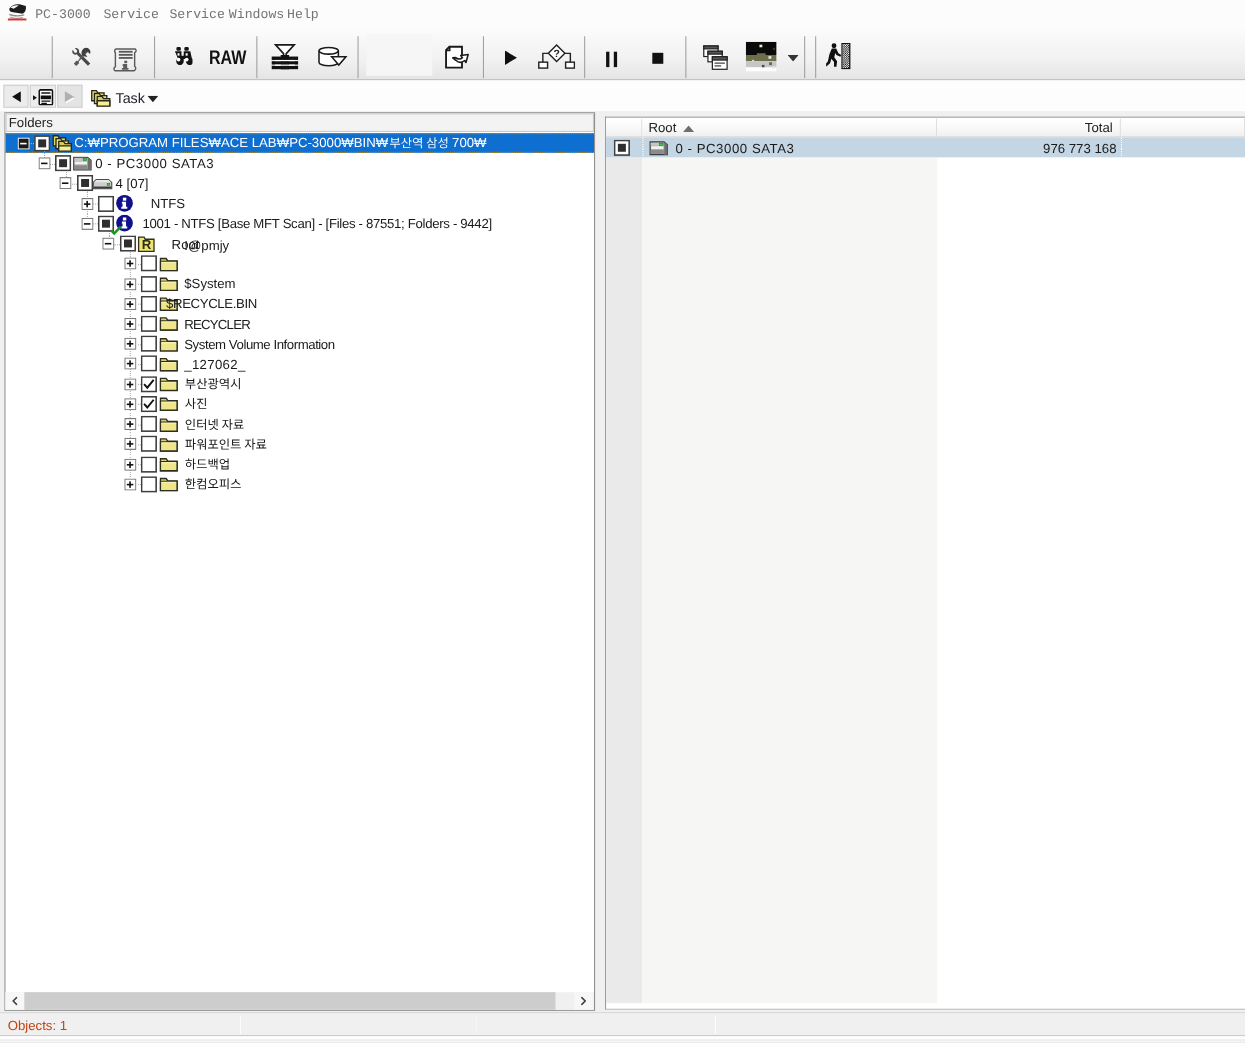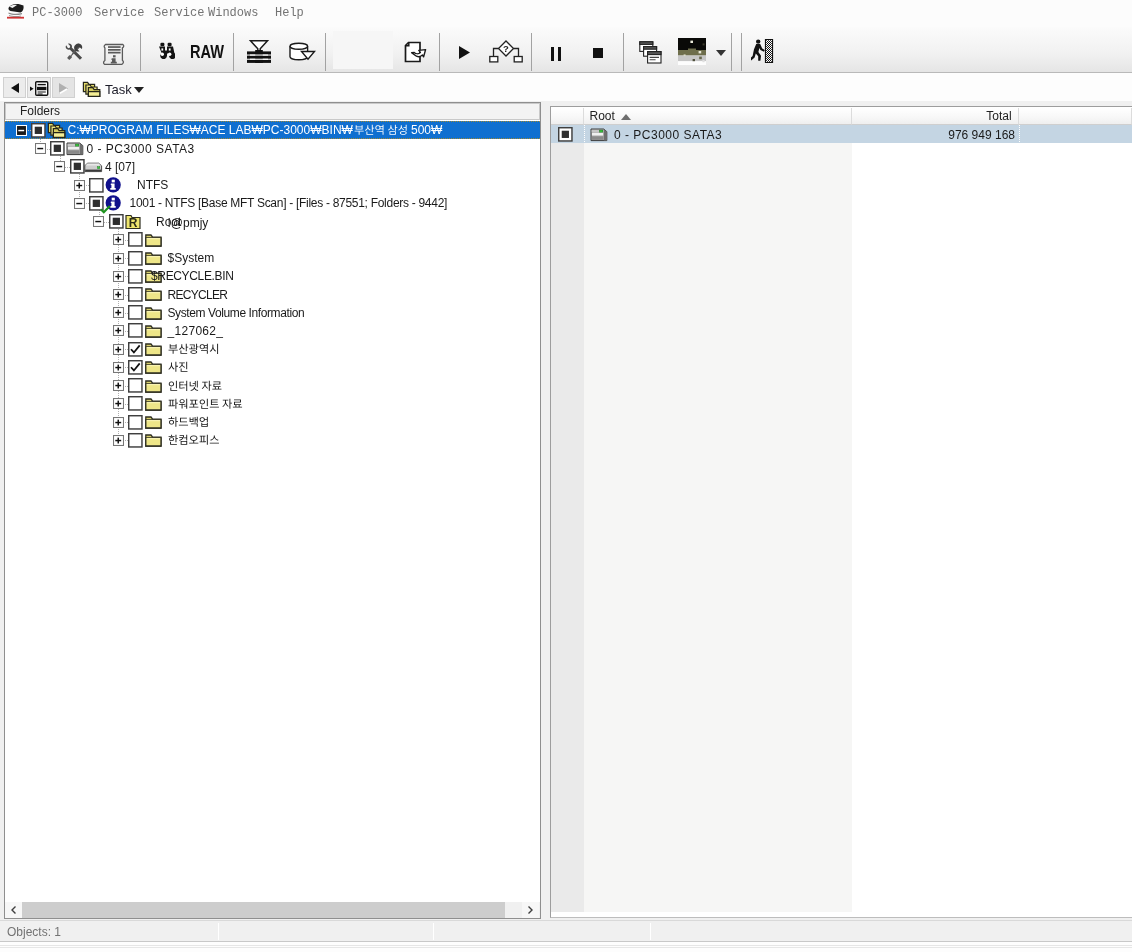--- a/index.html
+++ b/index.html
@@ -28,21 +28,21 @@
 <path d="M1.5 5 C3 1.5 8 0.5 11.5 1 L16.5 2.5 C17 5.5 16 8.5 13.5 9.5 L3.5 8 C2 7.5 1.2 6.2 1.5 5 Z" fill="#1c1c1c"></path>
 <path d="M2.5 3.8 C4.5 2 7.5 1.4 10 2 L5.5 5 Z" fill="#f2f2f2"></path>
 <path d="M1.5 9.5 c4 1.6 9 1.6 13.5 0.5 l0 1.2 c-4.5 1.2 -9.5 1.2 -13.5 -0.4 z" fill="#8a8a8a"></path>
 <path d="M2 12 c3.6 1.4 8.4 1.4 12 0.4 l0 1 c-3.6 1 -8.4 1 -12 -0.4 z" fill="#9a9a9a"></path>
 <rect x="0" y="13.8" width="17" height="1.8" fill="#d03434"></rect>
 </svg>
 <span class="mi" style="left:32px">PC-3000</span>
 <span class="mi" style="left:94px">Service</span>
 <span class="mi" style="left:154px">Service</span>
 <span class="mi" style="left:208px">Windows</span>
-<span class="mi" style="left:275px">Help</span>
+<span class="mi" style="left:261px">Help</span>
 
 <div style="position:absolute;left:0;top:27px;width:1132px;height:46px;background:linear-gradient(#fbfbfb,#f1f1f1 60%,#e5e5e5);border-bottom:1px solid #b9b9b9"></div>
 <div class="sep" style="left:46.5px"></div>
 <div class="sep" style="left:140px"></div>
 <div class="sep" style="left:232.5px"></div>
 <div class="sep" style="left:325px"></div>
 <div class="sep" style="left:439px"></div>
 <div class="sep" style="left:531px"></div>
 <div class="sep" style="left:623px"></div>
 <div class="sep" style="left:731px"></div>
@@ -187,33 +187,33 @@
 <path d="M6.4 8.6 l0 -2 l4.4 0 l1.3 2 l5.7 0 l0 6.8 l-11.4 0 z" fill="#d6cd5f"></path>
 <path d="M6.4 10.6 l11.4 0 l0 4.8 l-11.4 0 z" fill="#f4ee94"></path>
 </g>
   </svg>
 <span style="position:absolute;left:105px;top:82px;font-size:13px;color:#1c1c28">Task</span>
 <svg style="position:absolute;left:134px;top:87px" width="10" height="6" viewBox="0 0 10 6">
     <path d="M0 0 L10 0 L5 6 Z" fill="#222"></path>
   </svg>
 
 <div style="position:absolute;left:4px;top:101.5px;width:537px;height:817.5px;background:#fff;border:1px solid #8f8f8f"></div>
-<div style="position:absolute;left:5px;top:102.5px;width:535px;height:17px;background:#f3f3f3;border:1px solid #c9c9c9;font-size:12px;color:#222;line-height:15px"><span style="margin-left:14px">Folders</span></div>
+<div style="position:absolute;left:5px;top:102.5px;width:535px;height:17px;background:#f3f3f3;border:1px solid #c9c9c9;font-size:12px;color:#222;line-height:15px"><span style="margin-left:2px">Folders</span></div>
 <div class="rootbar" style="top:120.9px"></div>
 <span class="tl w" style="left:67.5px;top:123.4px">C:₩PROGRAM FILES₩ACE LAB₩PC-3000₩BIN₩</span>
 <div style="position:absolute;left:353.5px;top:123.4px;height:14px">
     <svg width="54.0" height="14" viewBox="0 0 54.0 14" style="position:absolute;overflow:visible" fill="#ffffff">
       <path d="M0.5488 7.7408H9.7328V8.4912H0.5488ZM4.6592 8.088000000000001H5.5776V11.8736H4.6592ZM1.7136 2.1519999999999992H2.632V3.5408H7.6384V2.1519999999999992H8.568V6.5312H1.7136ZM2.632 4.2912V5.7696H7.6384V4.2912Z"></path>
       <path d="M13.3504 2.3536H14.1232V3.5968Q14.1232 4.5936 13.776 5.428000000000001Q13.4288 6.2624 12.8016 6.878400000000001Q12.1744 7.494400000000001 11.3232 7.8192L10.8192 7.08Q11.592 6.8112 12.1632 6.2904Q12.7344 5.7696 13.0424 5.0752Q13.3504 4.3808 13.3504 3.5968ZM13.5184 2.3536H14.2688V3.6304Q14.2688 4.1456 14.453600000000002 4.6384Q14.6384 5.1312 14.9688 5.5624Q15.299199999999999 5.9936 15.7528 6.312799999999999Q16.206400000000002 6.632 16.7664 6.8336L16.296 7.5728Q15.4672 7.2592 14.84 6.6768Q14.2128 6.0944 13.8656 5.3104Q13.5184 4.5264 13.5184 3.6304ZM17.7968 1.7376000000000005H18.726399999999998V9.2192H17.7968ZM18.435200000000002 4.84H20.216V5.624H18.435200000000002ZM12.432 10.888H19.1744V11.6496H12.432ZM12.432 8.5024H13.3728V11.2576H12.432Z"></path>
       <path d="M25.782400000000003 3.2272H28.8624V3.9888000000000003H25.782400000000003ZM25.782400000000003 5.5008H28.8624V6.2624H25.782400000000003ZM22.736 8.267199999999999H29.500799999999998V11.8736H28.5712V9.0176H22.736ZM28.5712 1.7376000000000005H29.500799999999998V7.7072H28.5712ZM23.9344 2.3087999999999997Q24.6736 2.3087999999999997 25.2616 2.6167999999999996Q25.849600000000002 2.9247999999999994 26.191200000000002 3.4791999999999996Q26.5328 4.0336 26.5328 4.7392Q26.5328 5.456 26.191200000000002 6.0048Q25.849600000000002 6.5536 25.2616 6.8672Q24.6736 7.1808 23.9344 7.1808Q23.184 7.1808 22.596 6.8672Q22.008 6.5536 21.6664 6.0048Q21.3248 5.456 21.3248 4.7392Q21.3248 4.0336 21.6664 3.4791999999999996Q22.008 2.9247999999999994 22.596 2.6167999999999996Q23.184 2.3087999999999997 23.9344 2.3087999999999997ZM23.9344 3.104Q23.4416 3.104 23.0496 3.3168Q22.657600000000002 3.5296000000000003 22.433600000000002 3.8992Q22.209600000000002 4.2688 22.209600000000002 4.7392Q22.209600000000002 5.2208 22.433600000000002 5.596Q22.657600000000002 5.9712 23.0496 6.1784Q23.4416 6.3856 23.9344 6.3856Q24.416 6.3856 24.808 6.1784Q25.2 5.9712 25.424 5.596Q25.648 5.2208 25.648 4.7392Q25.648 4.2688 25.424 3.8992Q25.2 3.5296000000000003 24.808 3.3168Q24.416 3.104 23.9344 3.104Z"></path>
       <path d="M36.4672 2.2528000000000006H37.24V3.2607999999999997Q37.24 4.2352 36.8928 5.064Q36.5456 5.8928 35.918400000000005 6.508800000000001Q35.2912 7.1248000000000005 34.4288 7.4608L33.936 6.7216000000000005Q34.7088 6.4304 35.28 5.9152000000000005Q35.8512 5.4 36.1592 4.7112Q36.4672 4.0224 36.4672 3.2607999999999997ZM36.6352 2.2528000000000006H37.3856V3.2384000000000004Q37.3856 3.7648 37.5704 4.2576Q37.7552 4.7504 38.08 5.1704Q38.4048 5.5904 38.8584 5.9152000000000005Q39.312 6.24 39.8608 6.4416L39.368 7.1696Q38.5616 6.856 37.9456 6.2736Q37.3296 5.6912 36.9824 4.912800000000001Q36.6352 4.1344 36.6352 3.2384000000000004ZM40.9136 1.7376000000000005H41.843199999999996V7.6624H40.9136ZM41.5856 4.2576H43.3328V5.0304H41.5856ZM35.4816 8.1328H41.843199999999996V11.7392H35.4816ZM40.9248 8.8832H36.3888V10.9776H40.9248Z"></path>
       <path d="M46.8384 2.3087999999999997H47.611200000000004V3.3504000000000005Q47.611200000000004 4.336 47.2584 5.1648Q46.9056 5.9936 46.272800000000004 6.6152Q45.64 7.236800000000001 44.766400000000004 7.5616L44.2736 6.8112Q45.0576 6.5312 45.6288 6.016Q46.2 5.5008 46.5192 4.811999999999999Q46.8384 4.1232 46.8384 3.3504000000000005ZM47.0064 2.3087999999999997H47.7568V3.3167999999999997Q47.7568 4.0336 48.0704 4.672000000000001Q48.384 5.3104000000000005 48.9384 5.7976Q49.4928 6.2848 50.232 6.5312L49.728 7.2592Q48.9104 6.9456 48.2944 6.3744Q47.6784 5.8032 47.3424 5.0192Q47.0064 4.2352 47.0064 3.3167999999999997ZM51.688 1.7376000000000005H52.6176V7.7296H51.688ZM49.28 8.032Q50.848 8.032 51.7496 8.536Q52.6512 9.04 52.6512 9.9472Q52.6512 10.8432 51.7496 11.3472Q50.848 11.8512 49.28 11.8512Q47.712 11.8512 46.8104 11.3472Q45.9088 10.8432 45.9088 9.9472Q45.9088 9.04 46.8104 8.536Q47.712 8.032 49.28 8.032ZM49.28 8.7712Q48.5184 8.7712 47.9696 8.911200000000001Q47.4208 9.0512 47.124 9.3144Q46.827200000000005 9.5776 46.827200000000005 9.9472Q46.827200000000005 10.3056 47.124 10.5688Q47.4208 10.832 47.9696 10.972000000000001Q48.5184 11.112 49.28 11.112Q50.052800000000005 11.112 50.596000000000004 10.972000000000001Q51.1392 10.832 51.436 10.5688Q51.7328 10.3056 51.7328 9.9472Q51.7328 9.5776 51.436 9.3144Q51.1392 9.0512 50.596000000000004 8.911200000000001Q50.052800000000005 8.7712 49.28 8.7712ZM49.4816 3.8768000000000002H51.8784V4.6496H49.4816Z"></path>
     </svg>
   </div>
-<span class="tl w" style="left:411.0px;top:123.4px">500₩</span>
+<span class="tl w" style="left:411.0px;top:123.4px">700₩</span>
 <div class="vdot" style="left:40.0px;top:137.4px;height:11.2px"></div>
 <div class="vdot" style="left:59.5px;top:155.6px;height:11.2px"></div>
 <div class="vdot" style="left:79.0px;top:173.9px;height:29.5px"></div>
 <div class="vdot" style="left:98.5px;top:210.3px;height:11.2px"></div>
 <div class="vdot" style="left:118.0px;top:228.6px;height:211.8px"></div>
 <div class="hdot" style="left:26.0px;top:130.4px;width:12px"></div>
 <svg style="position:absolute;left:15.5px;top:124.9px" width="11" height="11" viewBox="0 0 10.5 10.5">
 <rect x="0.5" y="0.5" width="9.5" height="9.5" fill="#1a1a1a" stroke="#fff" stroke-width="1"></rect>
 <rect x="2.2" y="4.6" width="5.6" height="1.4" fill="#fff"></rect>
   </svg>
@@ -566,24 +566,24 @@
   </svg>
 <svg style="position:absolute;left:590px;top:128px" width="18" height="14" viewBox="0 0 18 14">
 <path d="M1 1 L13.6 1 L16.8 3.6 L16.8 12.6 L1 12.6 Z" fill="#a8a8a8" stroke="#3c3c3c" stroke-width="1"></path>
 <path d="M13.6 1 L16.8 3.6 L16.8 12.6 L13.9 12.6 L13.9 1 Z" fill="#6e6e6e"></path>
 <rect x="1.6" y="1.8" width="11.7" height="2.6" fill="#c6c6c6"></rect>
 <rect x="1.9" y="4.9" width="11.2" height="2.6" fill="#f0f0f0"></rect>
 <rect x="9.6" y="2.1" width="3.2" height="2" fill="#35d13c" stroke="#1e6e1e" stroke-width="0.5"></rect>
 <rect x="1.6" y="8.4" width="11.7" height="3.4" fill="#8a8a8a"></rect>
 </svg>
 <span class="tl" style="left:614px;top:127.5px;letter-spacing:0.5px">0 - PC3000 SATA3</span>
-<span class="tl" style="left:948px;top:127.5px;width:67px;text-align:right">976 949 168</span>
+<span class="tl" style="left:948px;top:127.5px;width:67px;text-align:right">976 773 168</span>
 <div style="position:absolute;left:584px;top:125px;width:1px;height:17.5px;background:repeating-linear-gradient(#fff 0 1px,transparent 1px 2px)"></div>
 <div style="position:absolute;left:1018.6px;top:125px;width:1px;height:17.5px;background:repeating-linear-gradient(#fff 0 1px,transparent 1px 2px)"></div>
 
 <div style="position:absolute;left:0;top:920px;width:1132px;height:22px;background:#f0f0f0;border-top:1px solid #d9d9d9;border-bottom:1px solid #c8c8c8"></div>
-<span style="position:absolute;left:7px;top:925px;font-size:12px;color:#737373">Objects: 1</span>
+<span style="position:absolute;left:7px;top:925px;font-size:12px;color:#c2410c">Objects: 1</span>
 <div style="position:absolute;left:218px;top:923px;width:1px;height:17px;background:#d8d8d8;border-right:1px solid #fff"></div>
 <div style="position:absolute;left:433px;top:923px;width:1px;height:17px;background:#d8d8d8;border-right:1px solid #fff"></div>
 <div style="position:absolute;left:650px;top:923px;width:1px;height:17px;background:#d8d8d8;border-right:1px solid #fff"></div>
 
 <div style="position:absolute;left:0;top:942px;width:1132px;height:10px;background:#fdfdfd"></div>
 <div style="position:absolute;left:0;top:945px;width:1132px;height:1px;background:#e6e6e6"></div>
 <div style="position:absolute;left:0;top:947px;width:1132px;height:1px;background:#e6e6e6"></div>
 </body></html>

